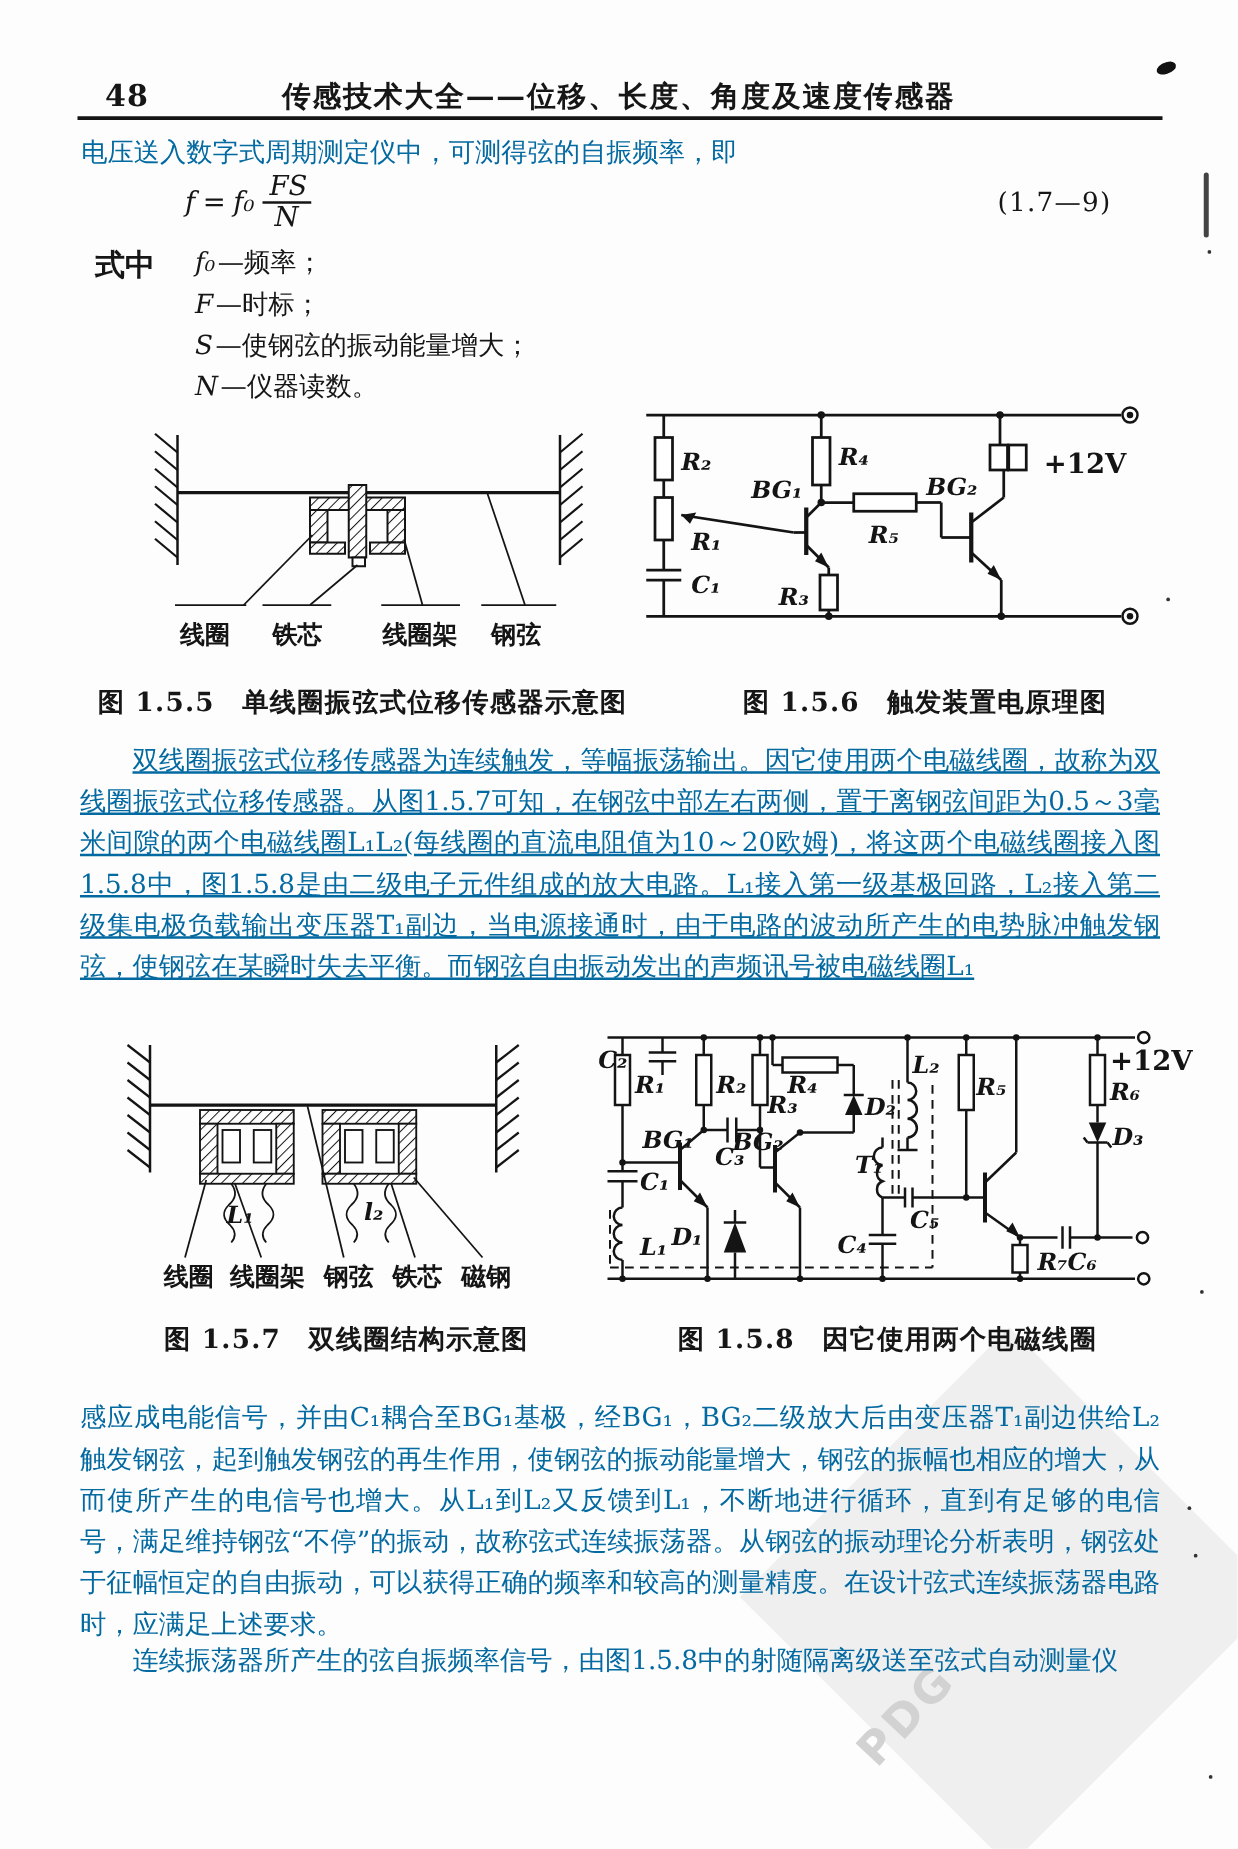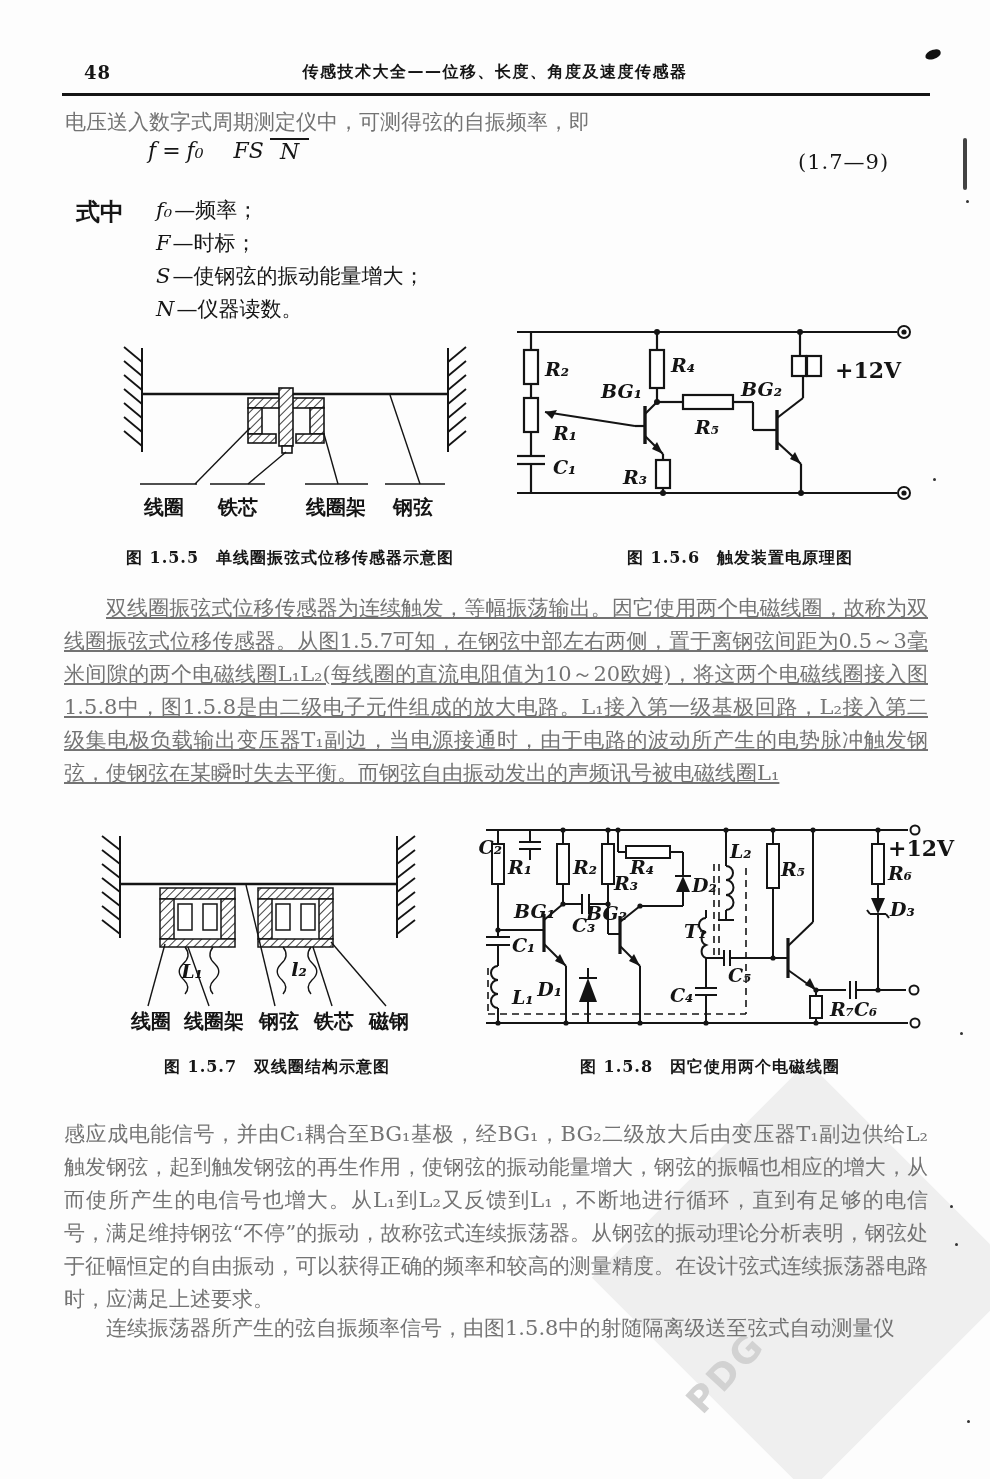--- a/index.html
+++ b/index.html
@@ -1,41 +1,41 @@
 <!DOCTYPE html>
 <html><head>
 <meta charset="utf-8">
 <style>
   html,body{margin:0;padding:0;}
   body{width:990px;height:1479px;position:relative;background:#ffffff;
        font-family:"DejaVu Serif","Liberation Serif",serif;color:#161616;}
   .page{position:absolute;inset:0;overflow:hidden;background:#fdfdfd;}
   .abs{position:absolute;}
   
-  .pagenum{left:84px;top:62px;font-size:18px;font-weight:bold;letter-spacing:1px;}
-  .htitle{left:0;top:62px;width:990px;text-align:center;font-size:16px;font-weight:bold;letter-spacing:1.5px;}
+  .pagenum{left:84px;top:62px;font-size:24px;font-weight:bold;letter-spacing:1px;}
+  .htitle{left:0;top:62px;width:990px;text-align:center;font-size:23px;font-weight:bold;letter-spacing:1.5px;}
   .hrule{left:62px;top:93px;width:868px;height:2.5px;background:#151515;}
   
-  .para{font-size:21px;line-height:33px;text-align:justify;color:#737373;}
+  .para{font-size:21px;line-height:33px;text-align:justify;color:#0369a1;}
   .lead{left:65px;top:106px;width:862px;}
   .p1{left:64px;top:592px;width:864px;text-indent:2em;text-decoration:underline;}
   .p2{left:64px;top:1118px;width:864px;}
   .p3{left:64px;top:1312px;width:864px;text-indent:2em;}
   
   .formula{left:148px;top:138px;font-size:22px;font-style:italic;display:flex;align-items:center;gap:6px;}
-  .frac{display:inline-flex;flex-direction:row;align-items:center;line-height:1.05;margin-left:18px;}
+  .frac{display:inline-flex;flex-direction:column;align-items:flex-start;line-height:1.05;margin-left:0;}
   .frac .num{padding:0 6px;}
   .frac .den{border-top:2px solid #161616;padding:0 10px;}
   .eqno{left:798px;top:150px;font-size:21px;letter-spacing:1px;}
   .whererow{left:76px;top:196px;font-size:24px;display:flex;gap:34px;font-weight:bold;}
   .defline{font-size:21px;left:128px;margin-left:28px;}
   .defsym{font-style:italic;margin-right:2px;}
   .d0{top:196px;} .d1{top:229px;} .d2{top:262px;} .d3{top:295px;}
   
-  .cap{font-size:16px;font-weight:bold;text-align:center;letter-spacing:1px;}
+  .cap{font-size:21px;font-weight:bold;text-align:center;letter-spacing:1px;}
   .cap155{left:70px;top:548px;width:440px;}
   .cap156{left:540px;top:548px;width:400px;}
   .cap157{left:77px;top:1057px;width:400px;}
   .cap158{left:510px;top:1057px;width:400px;}
   
   svg{overflow:visible;}
   svg text{font-family:"DejaVu Sans","Liberation Sans",sans-serif;}
   .cjk-label{font-size:20px;font-weight:bold;font-family:"DejaVu Sans",sans-serif;}
   .comp-label{font-size:19px;font-style:italic;font-family:"DejaVu Serif",serif;font-weight:bold;}
   .volt-label{font-size:22px;font-weight:bold;font-family:"DejaVu Serif",serif;}

